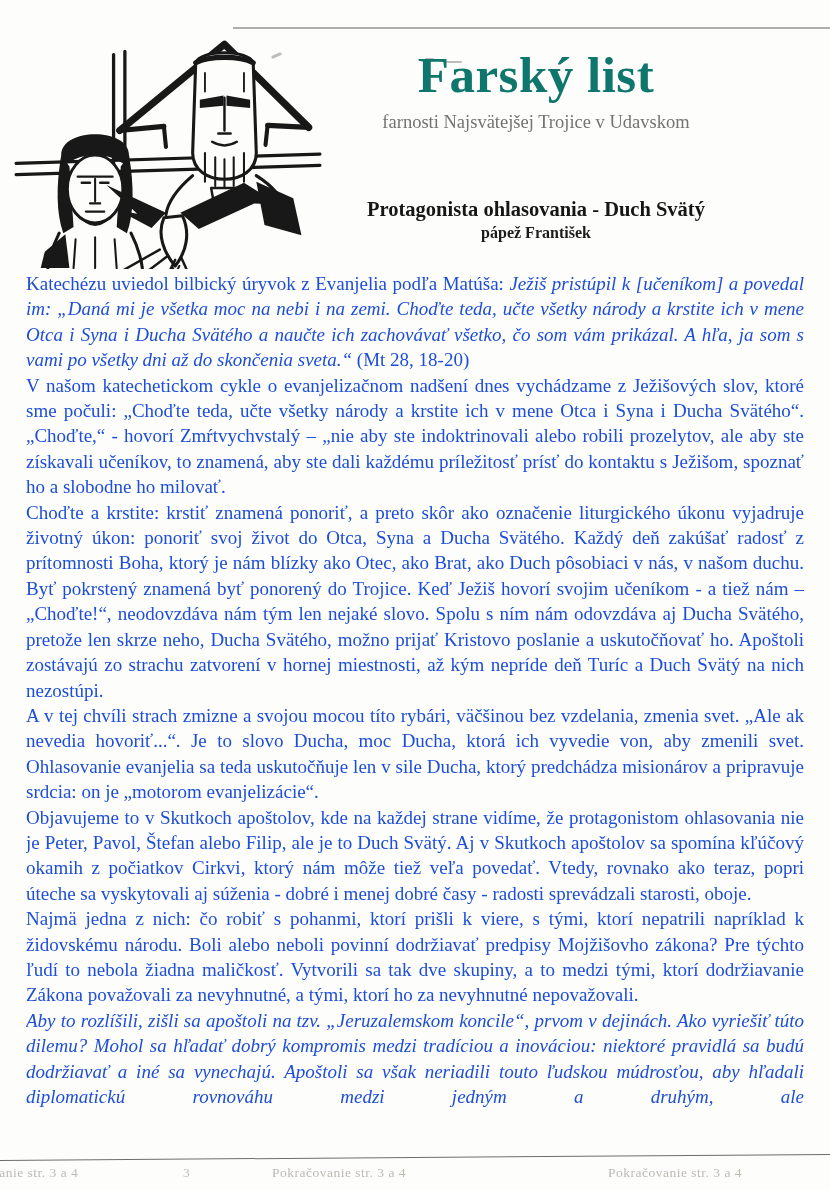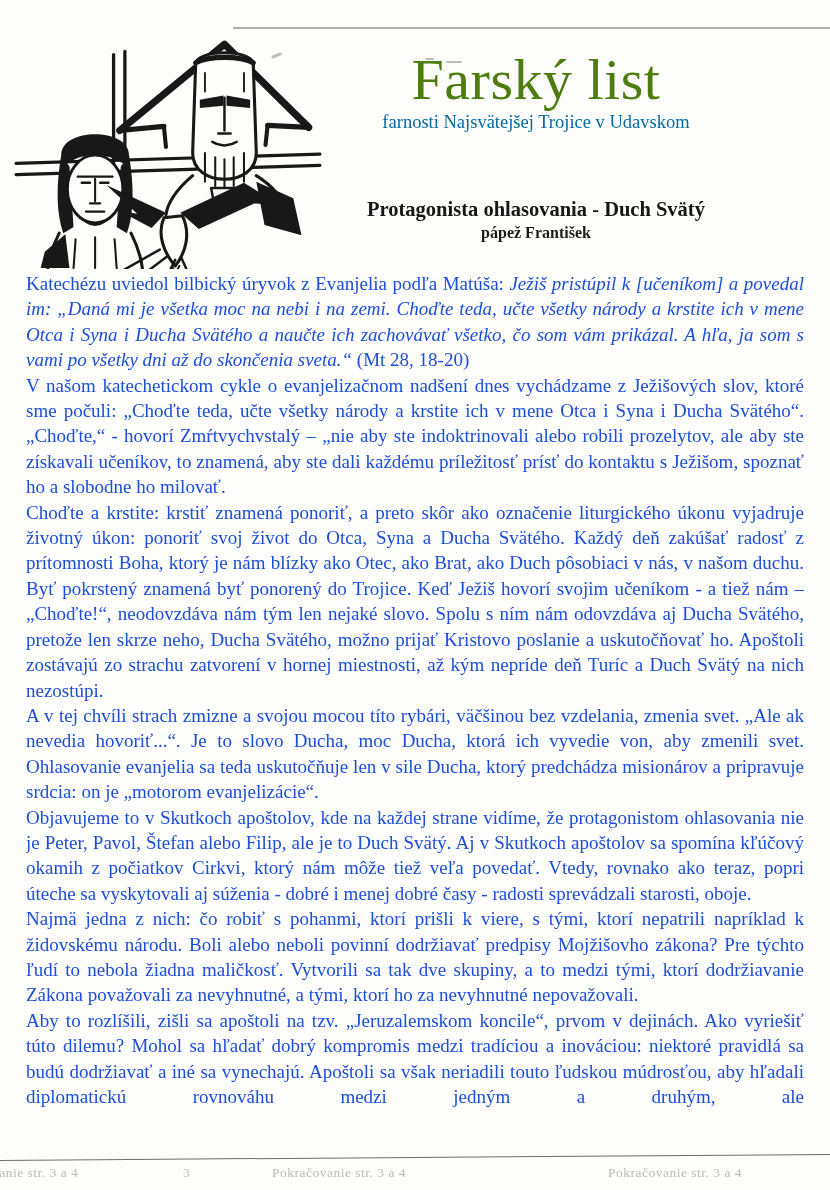--- a/index.html
+++ b/index.html
@@ -9,35 +9,35 @@
     font-family:"Liberation Serif", serif;color:#1e1e1e;
   }
   
   .scan-line-top{position:absolute;left:233px;top:27px;width:597px;height:2px;background:#5f5f5f;opacity:.5;}
   .smudge{position:absolute;background:#9a9a98;border-radius:2px;opacity:.65;filter:blur(.4px);}
   .smudge.s1{left:271px;top:54px;width:11px;height:3px;transform:rotate(-24deg);}
   .smudge.s2{left:425px;top:58px;width:9px;height:2px;}
   .smudge.s3{left:446px;top:61px;width:16px;height:2px;}
   
   .mast{position:absolute;left:250px;right:8px;text-align:center;}
-  .mast-title{top:46px;font-size:58px;font-weight:normal;letter-spacing:.5px;color:#4d7c0f;}
-  .mast-sub{top:112px;font-size:18.5px;color:#0369a1;}
+  .mast-title{top:46px;font-size:51px;font-weight:bold;letter-spacing:.5px;color:#0f766e;}
+  .mast-sub{top:112px;font-size:18.5px;color:#737373;}
   .issue-date{top:161px;font-size:20px;letter-spacing:1.2px;color:#1b1b1b;}
   .art-title{top:198px;font-size:20.5px;font-weight:bold;color:#161616;}
   .art-author{top:224px;font-size:16px;font-weight:bold;color:#1b1b1b;}
   
   .logo{position:absolute;left:14px;top:31px;width:308px;height:238px;}
   
   .body-text{
     position:absolute;left:26px;top:271px;width:778px;height:888px;overflow:hidden;
     font-size:19px;line-height:25.4px;text-align:justify;color:#1d4ed8;
   }
   .body-text p{margin:0;}
   .q-italic{font-style:italic;}
-  .force-last{text-align-last:justify;}
+  .force-last{text-align-last:justify;font-style:italic;}
   
   .footer-rule{position:absolute;left:-4px;top:1157px;width:840px;height:0;border-top:1.7px solid #6d6d6b;transform:rotate(-0.4deg);}
   .footer-frag{position:absolute;top:1165px;font-size:13.5px;color:#bcbab2;letter-spacing:.5px;filter:blur(.45px);white-space:nowrap;}
   .f-left{left:-8px;}
   .f-mid{left:183px;}
   .f-center{left:272px;}
   .f-right{left:608px;}
 </style>
 </head>
 <body>

